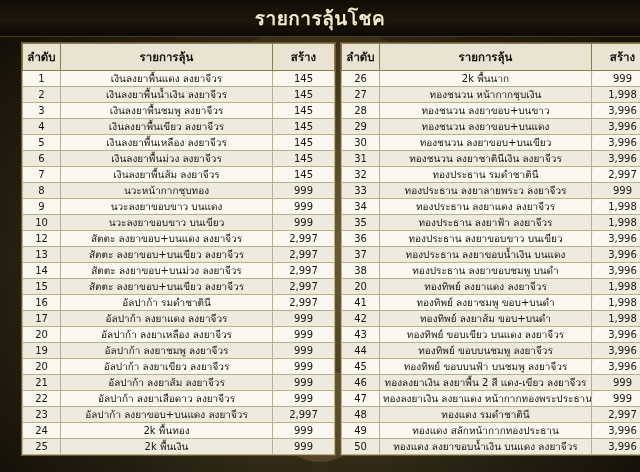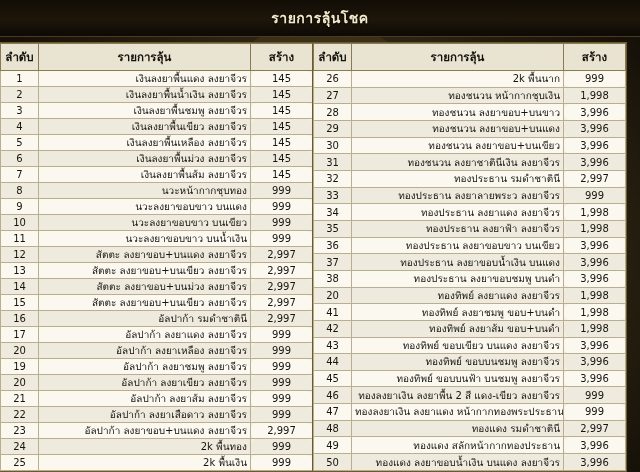--- a/index.html
+++ b/index.html
@@ -36,29 +36,30 @@
     position: relative;
     height: 36px;
     display: flex;
     align-items: center;
     justify-content: center;
     background: linear-gradient(180deg, #120d06 0%, #1d1609 55%, #0d0905 100%);
     border-bottom: 1px solid #4b3c1c;
   }
   .title-bar .title {
     color: #f4e9c9;
-    font-size: 14px;
+    font-size: 19px;
     font-weight: bold;
     letter-spacing: 0.5px;
     text-shadow: 0 1px 2px #000;
   }
   .tables {
     position: relative;
     display: flex;
-    padding: 6px 6px 0 0;
+    gap: 6px;
+    padding: 6px 6px 0 22px;
     box-sizing: border-box;
   }
   table.lucky {
     width: 312px;
     border-collapse: collapse;
     table-layout: fixed;
     background: #f3f0e4;
     box-shadow: 0 0 0 1px #6b5a2d;
   }
   table.lucky col.c-no { width: 38px; }
@@ -78,21 +79,21 @@
     border: 1px solid #b9ae8d;
     font-size: 10px;
     color: #16140e;
     padding: 0 3px;
     height: 15px;
     line-height: 15px;
     white-space: nowrap;
     overflow: hidden;
   }
   td.no { text-align: center; }
-  td.item { text-align: right; }
+  td.item { text-align: center; }
   td.qty { text-align: center; border-radius: 6px; }
   tbody tr:nth-child(odd) td { background: #faf8ef; }
   tbody tr:nth-child(even) td { background: #eeeade; }
 </style>
 </head>
 <body>
 
 <div class="page">
   <div class="bg-texture"></div>
 
@@ -159,25 +160,20 @@
             <td class="no">9</td>
             <td class="item">นวะลงยาขอบขาว บนแดง</td>
             <td class="qty">999</td>
           </tr>
           <tr>
             <td class="no">10</td>
             <td class="item">นวะลงยาขอบขาว บนเขียว</td>
             <td class="qty">999</td>
           </tr>
           <tr>
-            <td class="no">11</td>
-            <td class="item">นวะลงยาขอบขาว บนน้ำเงิน</td>
-            <td class="qty">999</td>
-          </tr>
-          <tr>
             <td class="no">12</td>
             <td class="item">สัตตะ ลงยาขอบ+บนแดง ลงยาจีวร</td>
             <td class="qty">2,997</td>
           </tr>
           <tr>
             <td class="no">13</td>
             <td class="item">สัตตะ ลงยาขอบ+บนเขียว ลงยาจีวร</td>
             <td class="qty">2,997</td>
           </tr>
           <tr>

